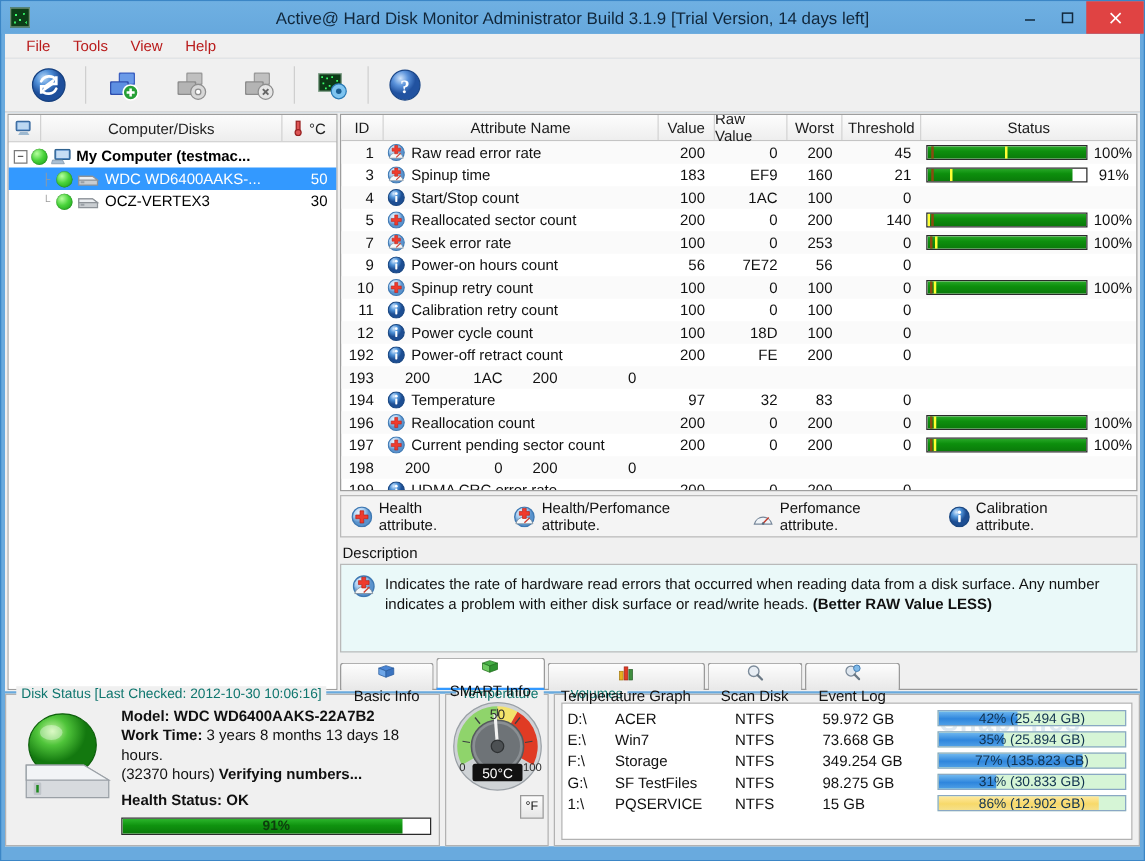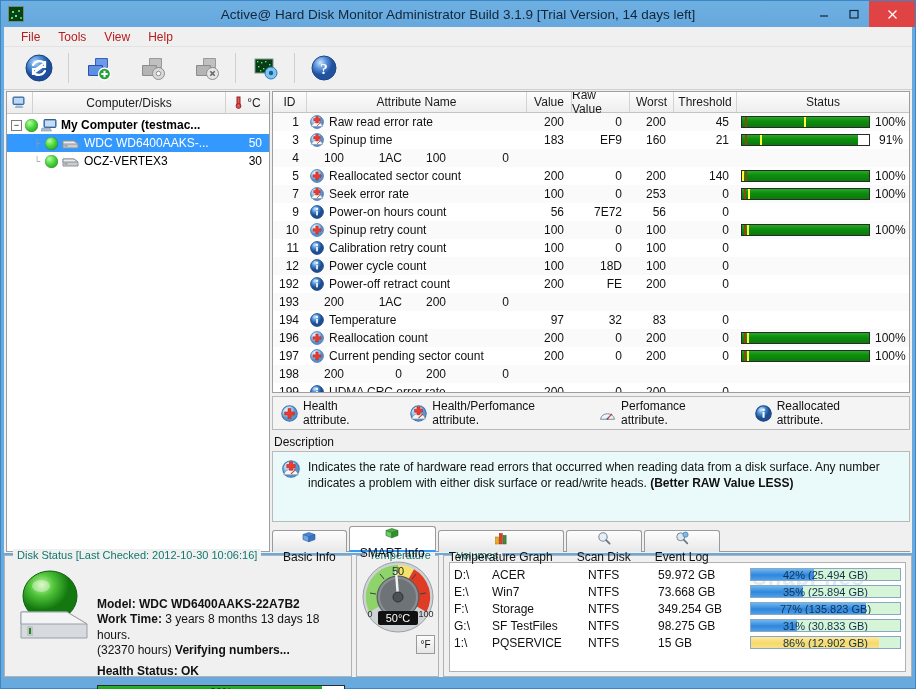--- a/index.html
+++ b/index.html
@@ -213,21 +213,21 @@
     background: #f0f0f0;
     padding-top: 8px;
   }
   .group > .gtitle {
     position: absolute; top: -7px; left: 8px;
     background: #f0f0f0; padding: 0 4px;
     font-size: 11px; color: #0f766e;
   }
   .g-disk { flex: 0 0 348px; width: 348px; display: flex; padding: 10px 6px 4px 6px; }
   .disk-big { width: 86px; flex: 0 0 86px; display: flex; align-items: flex-start; justify-content: center; padding-top: 2px; }
-  .disk-info { flex: 1; min-width: 0; font-size: 12px; color: #111; line-height: 1.28; margin-top: 31px; }
+  .disk-info { flex: 1; min-width: 0; font-size: 12px; color: #111; line-height: 1.28; }
   .disk-info b { font-weight: bold; }
   .health-bar {
     margin-top: 5px; height: 14px;
     border: 1px solid #2a2a2a; background: #fff; position: relative; overflow: hidden;
   }
   .health-bar .fill { position: absolute; left:0; top:0; bottom:0; background: linear-gradient(to bottom,#2cb62c 0%, #0f930f 45%, #0a7a0a 100%); }
   .health-bar .lbl { position: absolute; left:0; right:0; top:0; bottom:0; display:flex; align-items:center; justify-content:center; font-size:11px; color:#0d3d0d; font-weight:bold; }
   .g-temp { flex: 0 0 83px; width: 83px; display: flex; flex-direction: column; align-items: center; padding: 3px 2px 2px 2px; }
   .f-btn {
     align-self: flex-end;
@@ -507,20 +507,35 @@
                 <div class="pbar">
                   <div class="fill" style="width:91%"></div>
                   <div class="thr" style="left:3px"></div>
                   <div class="worst" style="left:14%"></div>
                 </div>
                 <span class="pct">91%</span>
               </div>
             </div>
             <div class="row">
               <div class="cell c-id num">4</div>
+              <div class="cell c-name nm">
+                <span class="attr-ico"><svg width="14" height="14" viewBox="0 0 16 16">
+                    <defs>
+                      <radialGradient id="ii14" cx="35%" cy="26%">
+                        <stop offset="0" stop-color="#d6eaff"></stop>
+                        <stop offset="0.5" stop-color="#4f93d8"></stop>
+                        <stop offset="1" stop-color="#1d4e93"></stop>
+                      </radialGradient>
+                    </defs>
+                    <circle cx="8" cy="8" r="7.3" fill="url(#ii14)" stroke="#1a4782"></circle>
+                    <rect x="7.1" y="6.6" width="1.9" height="5.4" rx="0.5" fill="#fff"></rect>
+                    <circle cx="8.05" cy="4.5" r="1.25" fill="#fff"></circle>
+                  </svg></span>
+                <span>Start/Stop count</span>
+              </div>
               <div class="cell c-value num">100</div>
               <div class="cell c-raw num">1AC</div>
               <div class="cell c-worst num">100</div>
               <div class="cell c-thr num">0</div>
               <div class="statusbar-cell"></div>
             </div>
             <div class="row">
               <div class="cell c-id num">5</div>
               <div class="cell c-name nm">
                 <span class="attr-ico"><svg width="14" height="14" viewBox="0 0 16 16">
@@ -869,21 +884,21 @@
                   <radialGradient id="ii17" cx="35%" cy="26%">
                     <stop offset="0" stop-color="#d6eaff"></stop>
                     <stop offset="0.5" stop-color="#4f93d8"></stop>
                     <stop offset="1" stop-color="#1d4e93"></stop>
                   </radialGradient>
                 </defs>
                 <circle cx="8" cy="8" r="7.3" fill="url(#ii17)" stroke="#1a4782"></circle>
                 <rect x="7.1" y="6.6" width="1.9" height="5.4" rx="0.5" fill="#fff"></rect>
                 <circle cx="8.05" cy="4.5" r="1.25" fill="#fff"></circle>
               </svg></span>
-            <span>Reallocated attribute.</span>
+            <span>Calibration attribute.</span>
           </div>
         </div>
 
       <div class="desc-group">
         <div class="desc-label">Description</div>
         <div class="desc-box">
           <span class="attr-ico" id="desc-icon"><svg width="18" height="18" viewBox="0 0 16 16">
                 <defs>
                   <radialGradient id="hp18" cx="35%" cy="28%">
                     <stop offset="0" stop-color="#eaf4ff"></stop>

